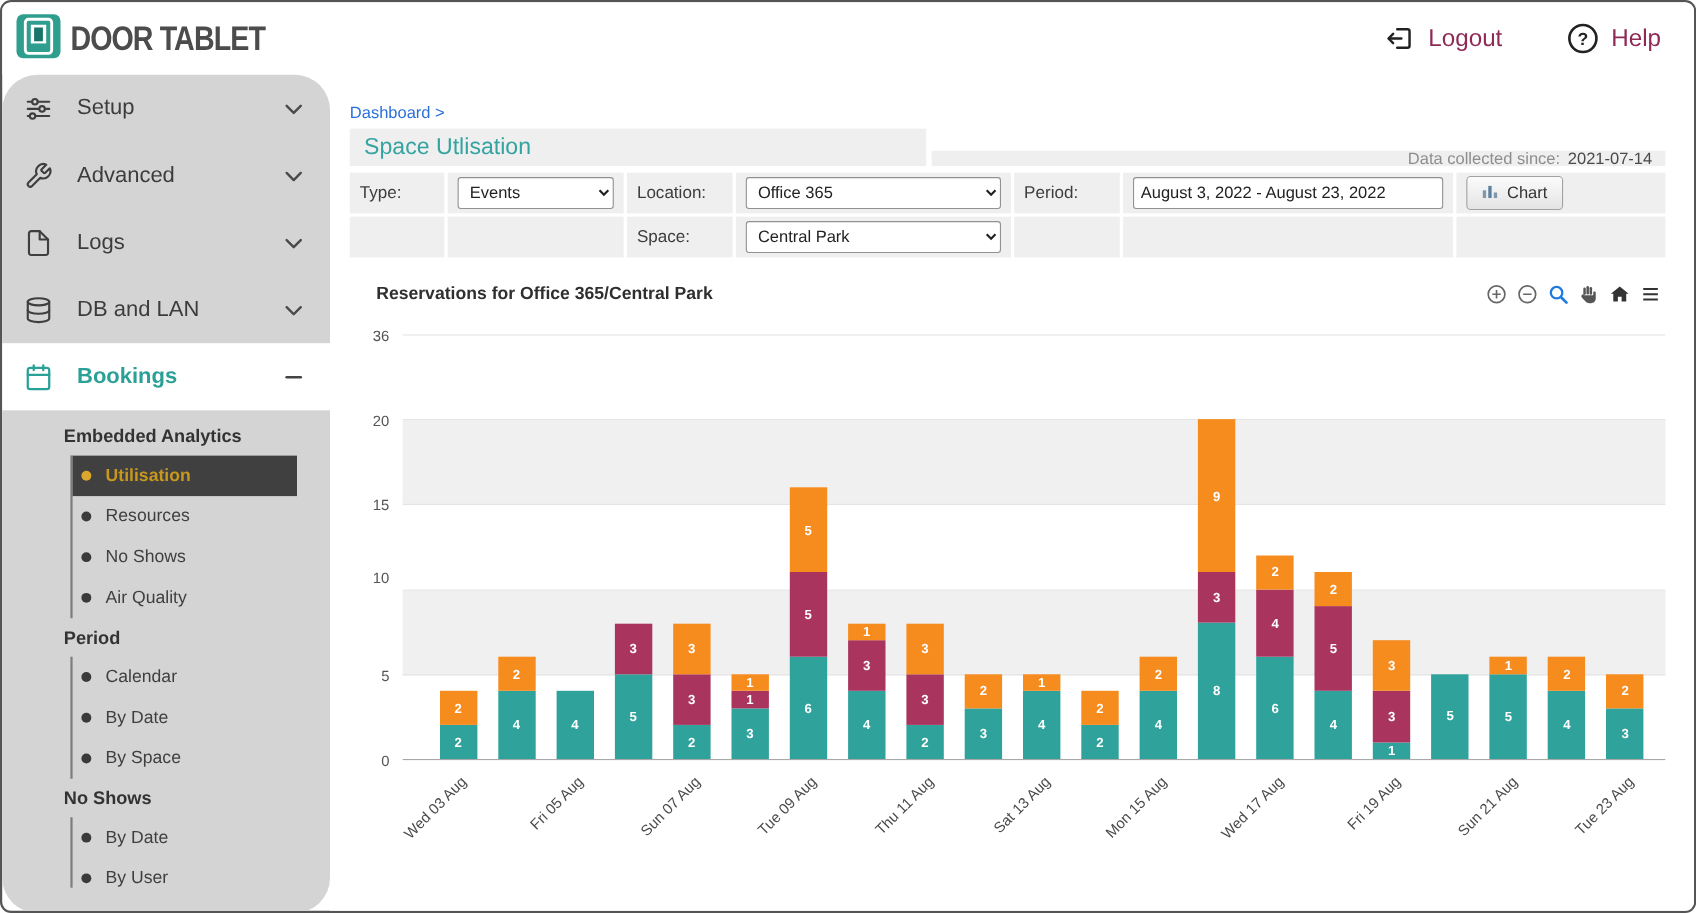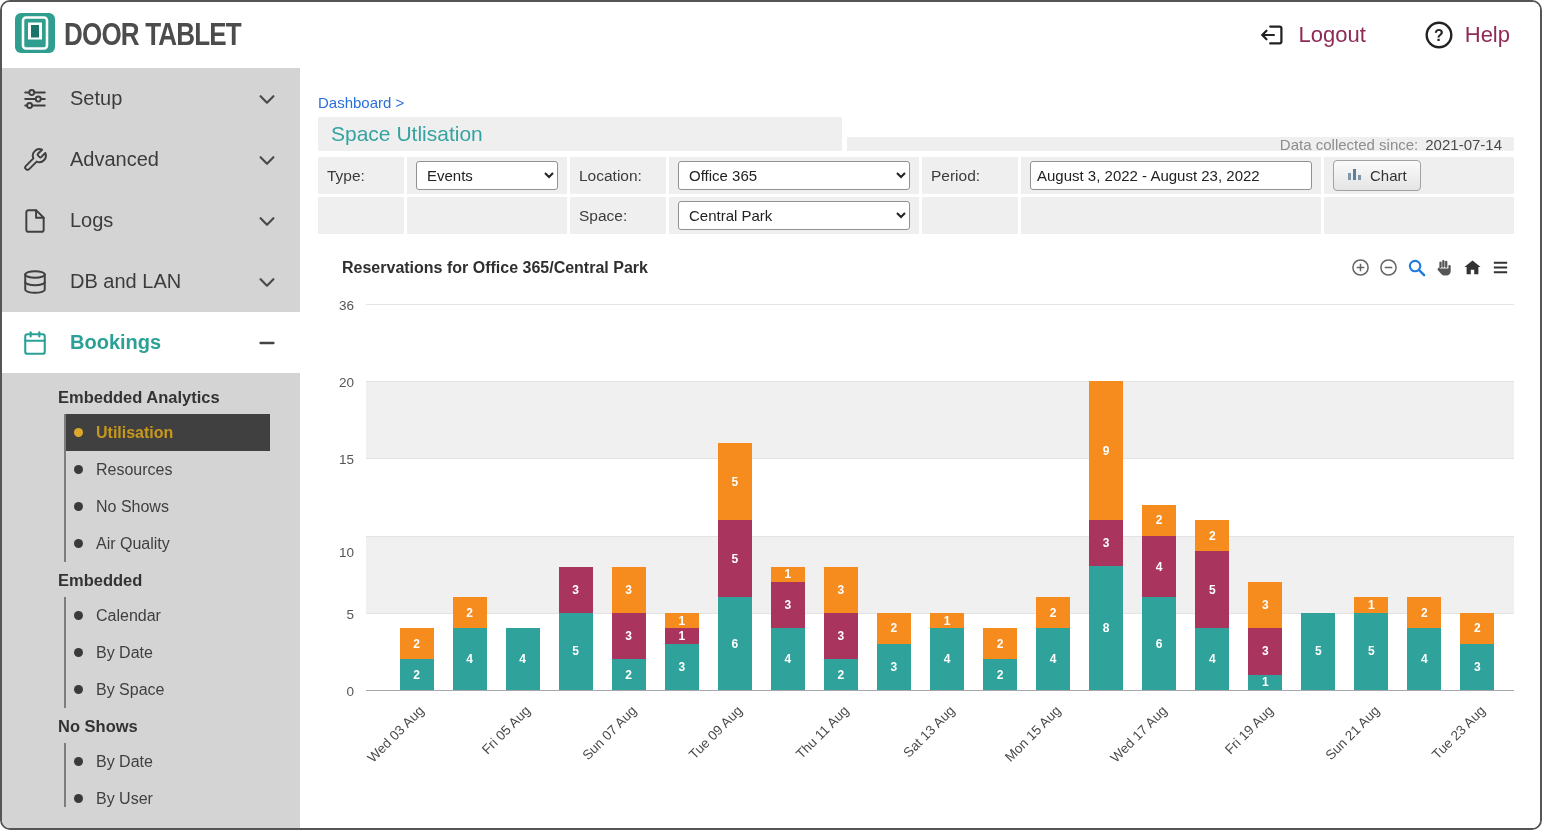--- a/index.html
+++ b/index.html
@@ -9,21 +9,21 @@
   
   .header { height:66px; display:flex; align-items:center; justify-content:space-between; padding:0 30px 0 12px; background:#fff; }
   .brand { display:flex; align-items:center; gap:8px; }
   .brand-text { display:inline-block; font-size:31px; font-weight:bold; color:#4c4c4c; letter-spacing:-1px; transform:scaleX(0.84); transform-origin:left center; white-space:nowrap; }
   .hdr-actions { display:flex; align-items:center; gap:58px; }
   .hdr-action { display:flex; align-items:center; gap:11px; font-size:22px; color:#8e2a55; cursor:pointer;justify-content:center; }
   .hdr-icon { display:inline-flex; }
 
   
   .body { display:flex; height:762px; }
-  .sidebar { width:298px; background:#d4d4d4; flex:none; position:relative; }
+  .sidebar { width:298px; background:#d4d4d4; flex:none; position:relative;border-radius:32px; }
   .main { flex:1; background:#fff; overflow:hidden; }
 
   
   .side-item { height:61px; display:flex; align-items:center; padding:0 22px 0 20px; font-size:20px; color:#3c3c3c; cursor:pointer; }
   .side-item .icon { width:30px; margin-right:18px; display:inline-flex; }
   .side-item .lbl { flex:1; }
   .side-item .chev { display:inline-flex; }
   .side-item.active { background:#fff; }
   .side-item.active .lbl { color:#2aa097; font-weight:bold; }
 
@@ -197,21 +197,21 @@
       </div>
 
       <div class="submenu" data-name="sidebar-submenu">
         <div class="tree-line" data-name="submenu-tree-line"></div>
 
       <div class="sub-title" data-name="submenu-section-title">Embedded Analytics</div>
           <div class="sub-item active" data-name="submenu-item-utilisation">Utilisation</div>
           <div class="sub-item" data-name="submenu-item-resources">Resources</div>
           <div class="sub-item" data-name="submenu-item-no-shows">No Shows</div>
           <div class="sub-item" data-name="submenu-item-air-quality">Air Quality</div>
-          <div class="sub-title" data-name="submenu-section-title">Embedded</div>
+          <div class="sub-title" data-name="submenu-section-title">Period</div>
           <div class="sub-item" data-name="submenu-item-calendar">Calendar</div>
           <div class="sub-item" data-name="submenu-item-by-date">By Date</div>
           <div class="sub-item" data-name="submenu-item-by-space">By Space</div>
           <div class="sub-title" data-name="submenu-section-title">No Shows</div>
           <div class="sub-item" data-name="submenu-item-by-date">By Date</div>
           <div class="sub-item" data-name="submenu-item-by-user">By User</div>
         </div>
     </aside>
 
     <main class="main" data-name="main-content">
@@ -311,21 +311,21 @@
               <svg width="19" height="19" viewBox="0 0 20 20" stroke="#333" stroke-width="2">
                   <path d="M3 5h14M3 10h14M3 15h14"></path>
                 </svg>
             </span>
           </div>
         </div>
         <div class="plot-row" data-name="plot-row">
           <div class="y-axis" data-name="y-axis">
               <div class="y-tick" data-name="y-axis-label" style="bottom:-8px">0</div>
               <div class="y-tick" data-name="y-axis-label" style="bottom:69.2px">5</div>
-              <div class="y-tick" data-name="y-axis-label" style="bottom:131px">10</div>
+              <div class="y-tick" data-name="y-axis-label" style="bottom:158px">10</div>
               <div class="y-tick" data-name="y-axis-label" style="bottom:223.6px">15</div>
               <div class="y-tick" data-name="y-axis-label" style="bottom:300.8px">20</div>
               <div class="y-tick" data-name="y-axis-label" style="bottom:378px">36</div>
             </div>
           <div class="plot-area" data-name="plot-area">
               <div class="band" data-name="plot-band" style="bottom:77.2px;height:77.2px"></div>
               <div class="band" data-name="plot-band" style="bottom:231.6px;height:77.2px"></div>
               <div class="gridline zero" data-name="gridline" style="bottom:0px"></div>
               <div class="gridline" data-name="gridline" style="bottom:77.2px"></div>
               <div class="gridline" data-name="gridline" style="bottom:154.4px"></div>

